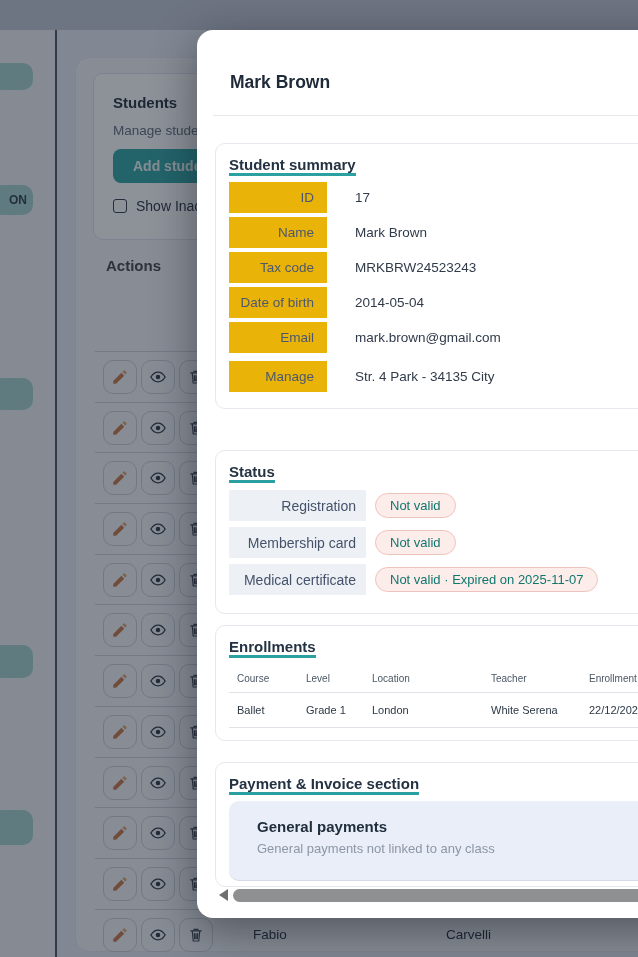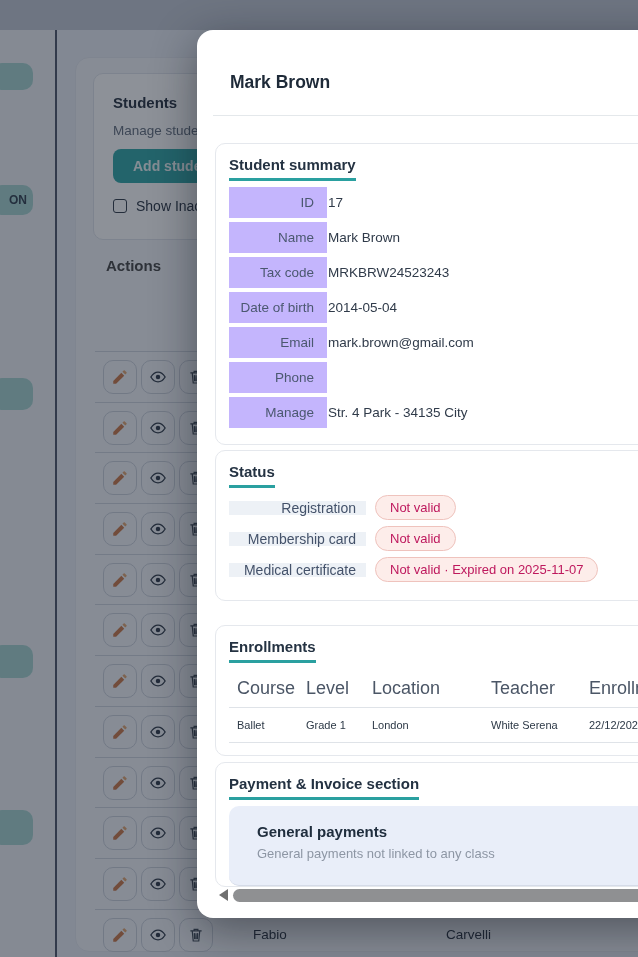--- a/index.html
+++ b/index.html
@@ -46,36 +46,36 @@
   .modal { position:absolute; left:197px; top:30px; width:720px; height:888px; background:#ffffff; border-radius:16px; box-shadow:0 12px 45px rgba(10,15,25,0.45); z-index:10; }
   .modal-title { position:absolute; left:33px; top:42px; font-size:17.5px; font-weight:bold; color:#1e2a38; }
   .modal-divider { position:absolute; left:16px; right:0; top:85px; height:1px; background:#e4e8eb; }
 
   .m-card { position:absolute; left:18px; width:684px; background:#fff; border:1px solid #e5e8ed; border-radius:10px; padding:12px 13px; }
   .card-summary    { top:113px; }
   .card-status     { top:420px; }
   .card-enroll     { top:595px; }
   .card-payment    { top:732px; height:125px; overflow:hidden; }
 
-  .section-title { display:inline-block; font-size:15px; font-weight:bold; color:#243242; padding-bottom:5px; border-bottom:3px solid #2aa0a0; }
+  .section-title { display:inline-block; font-size:15px; font-weight:bold; color:#243242; border-bottom:3px solid #2aa0a0; }
 
   .sum-table { margin-top:6px; }
   .sum-row { display:flex; align-items:stretch; margin-bottom:4px; }
-  .sum-label { width:98px; min-height:31px; background:#c4b5fd; display:flex; align-items:center; justify-content:flex-end; padding-right:13px; font-size:13.5px; color:#4b5870; }
-  .sum-value { display:flex; align-items:center; padding-left:1px; font-size:13.5px; color:#303b4a; }
+  .sum-label { width:98px; min-height:31px; background:#eab308; display:flex; align-items:center; justify-content:flex-end; padding-right:13px; font-size:13.5px; color:#4b5870; }
+  .sum-value { display:flex; align-items:center; padding-left:28px; font-size:13.5px; color:#303b4a; }
 
   .status-table { margin-top:7px; }
   .status-row { display:flex; align-items:center; margin-bottom:6px; }
-  .status-label { width:137px; height:14px; background:#edf1f6; display:flex; align-items:center; justify-content:flex-end; padding-right:10px; font-size:14px; color:#44526a; }
-  .badge-danger { margin-left:9px; padding:4px 14px; background:#fdedea; border:1px solid #efc3bd; border-radius:14px; font-size:13px; color:#be185d; white-space:nowrap; }
+  .status-label { width:137px; height:31px; background:#edf1f6; display:flex; align-items:center; justify-content:flex-end; padding-right:10px; font-size:14px; color:#44526a; }
+  .badge-danger { margin-left:9px; padding:4px 14px; background:#fdedea; border:1px solid #efc3bd; border-radius:14px; font-size:13px; color:#0f766e; white-space:nowrap; }
 
   .enr-table { margin-top:8px; }
   .enr-row { display:flex; align-items:center; border-bottom:1px solid #dfe3e8; }
   .enr-head { padding:7px 0 8px 0; }
-  .enr-head span { font-size:18px; color:#4b5666; }
+  .enr-head span { font-size:10px; color:#4b5666; }
   .enr-data { padding:11px 0; }
   .enr-data span { font-size:11px; color:#2c3846; }
   .enr-row span { display:block; white-space:nowrap; overflow:hidden; }
   .enr-row span:nth-child(1) { width:77px; padding-left:8px; }
   .enr-row span:nth-child(2) { width:66px; }
   .enr-row span:nth-child(3) { width:78px; }
   .enr-row span:nth-child(4) { width:98px;margin-left:41px; }
   .enr-row span:nth-child(5) { flex:1; min-width:150px; }
 
   .gp-tile { margin-top:6px; width:100%; height:80px; background:#e9eef9; border-radius:10px; border-bottom:1px solid #d5dbe8; padding:17px 0 0 28px; }
@@ -434,21 +434,20 @@
           <div class="sum-label">Date of birth</div>
           <div class="sum-value">2014-05-04</div>
         </div>
 
         <div class="sum-row">
           <div class="sum-label">Email</div>
           <div class="sum-value">mark.brown@gmail.com</div>
         </div>
 
         <div class="sum-row">
-          <div class="sum-label">Phone</div>
         </div>
 
         <div class="sum-row">
           <div class="sum-label">Manage</div>
           <div class="sum-value">Str. 4 Park - 34135 City</div>
         </div>
 
     </div>
   </div>
 

